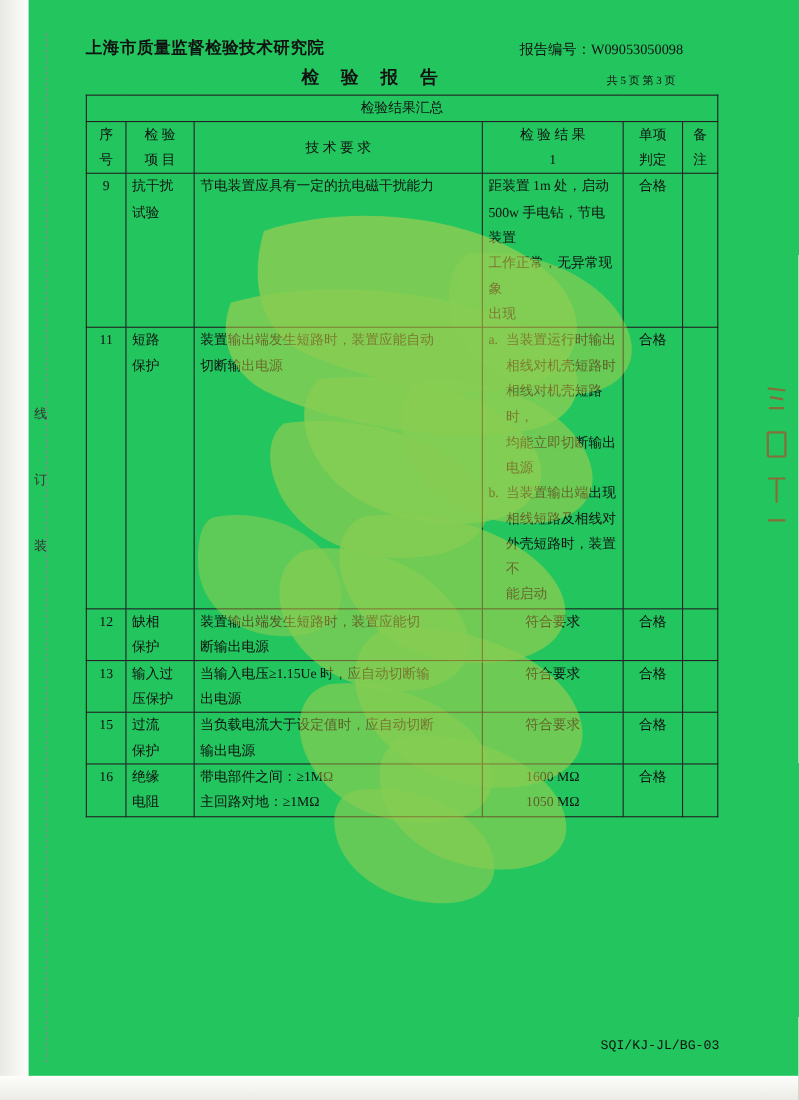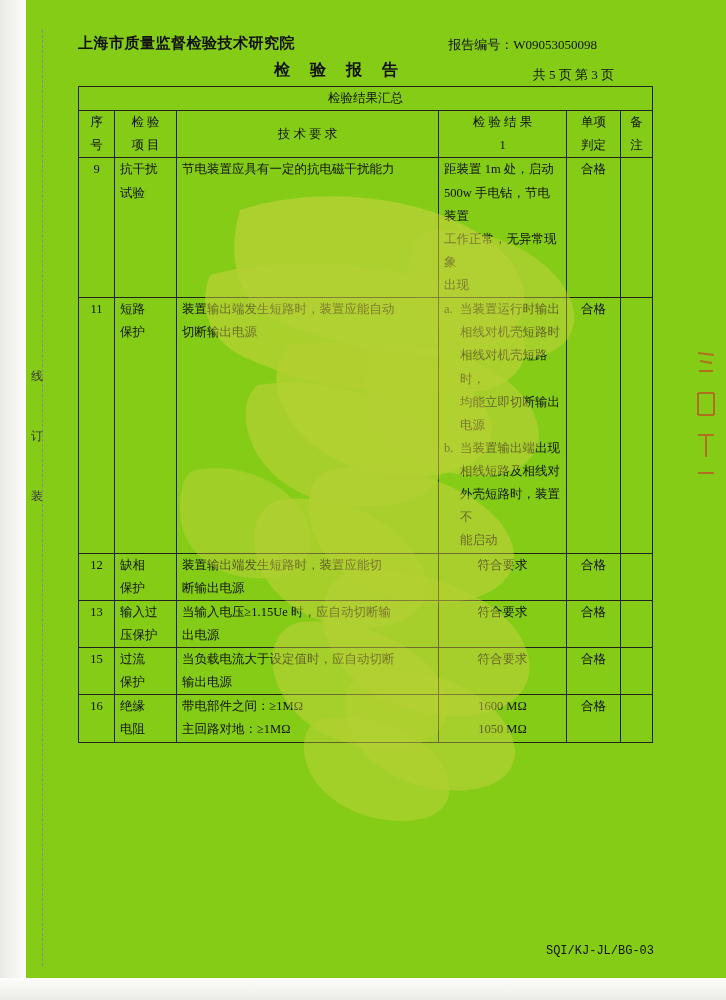--- a/index.html
+++ b/index.html
@@ -11,21 +11,21 @@
     width: 726px;
     height: 1000px;
     position: relative;
     font-family: "Liberation Serif", "DejaVu Serif", serif;
     color: #111;
     overflow: hidden;
   }
   .page {
     position: absolute;
     inset: 0;
-    background: #84cc16;
+    background: #22c55e;
   }
   
   .paper-edge-left {
     position: absolute;
     left: 0; top: 0; bottom: 0; width: 26px;
     background: linear-gradient(to right, #e9e9e4, #fdfdfb);
   }
   .paper-edge-top {
     position: absolute;
     left: 0; right: 0; top: 0; height: 14px;
@@ -69,39 +69,39 @@
   .org-name {
     position: absolute;
     left: 0; top: 0;
     font-size: 15px;
     font-weight: bold;
     letter-spacing: 0.5px;
     color: #111;
   }
   .report-no {
     position: absolute;
-    right: 109px; top: 2px;
+    right: 85px; top: 2px;
     font-size: 13px;
     color: #111;
     white-space: nowrap;
     margin-left: 21px;
   }
   .doc-title {
     position: absolute;
     left: 196px;
     top: 26px;
     font-size: 16px;
     font-weight: bold;
     letter-spacing: 8px;
   }
   .page-count {
     position: absolute;
     right: 92px;
     top: 32px;
-    font-size: 13px;
+    font-size: 10px;
     white-space: nowrap;
   }
 
   
   .table-wrap {
     position: absolute;
     left: 78px;
     top: 86px;
     width: 574px;
   }

